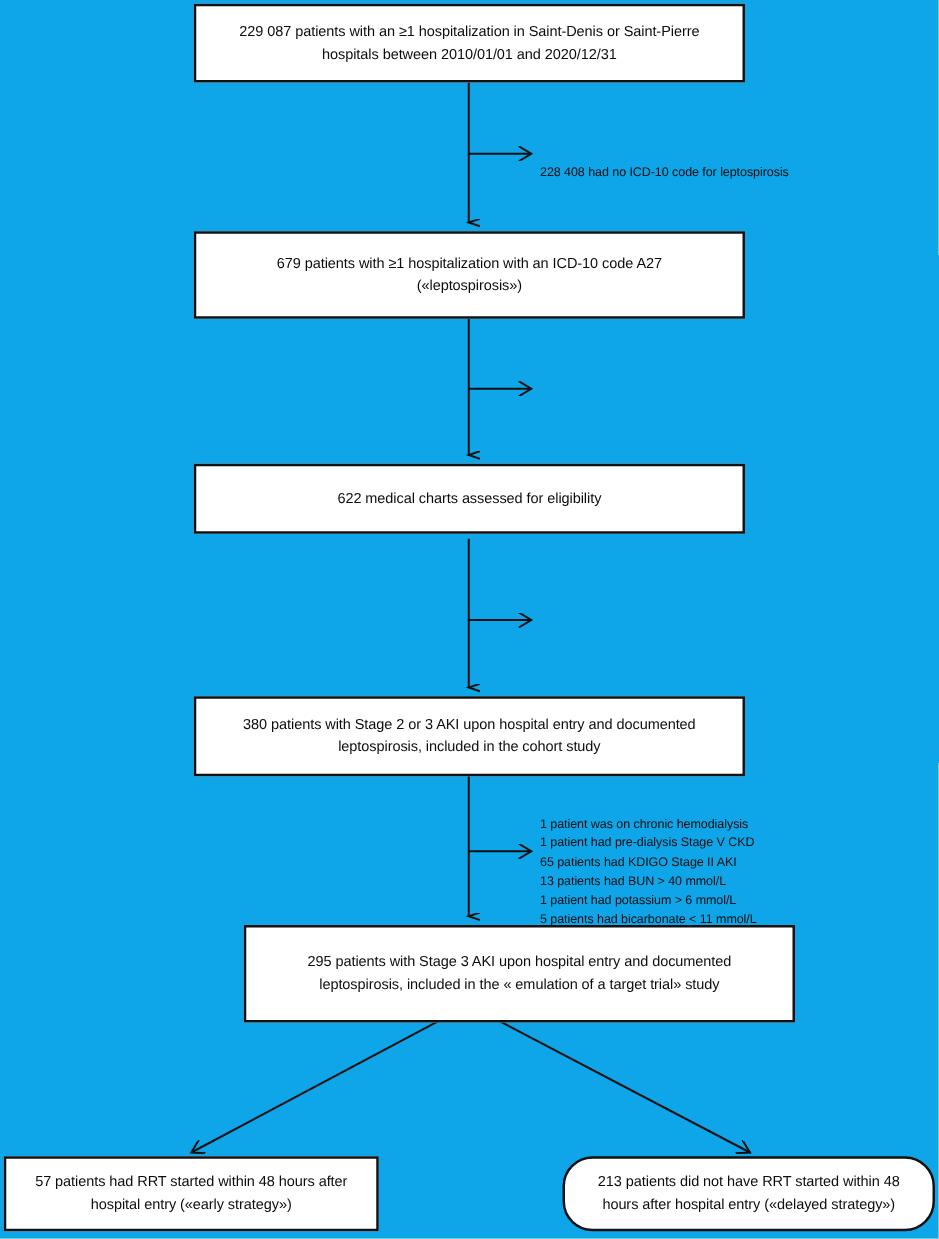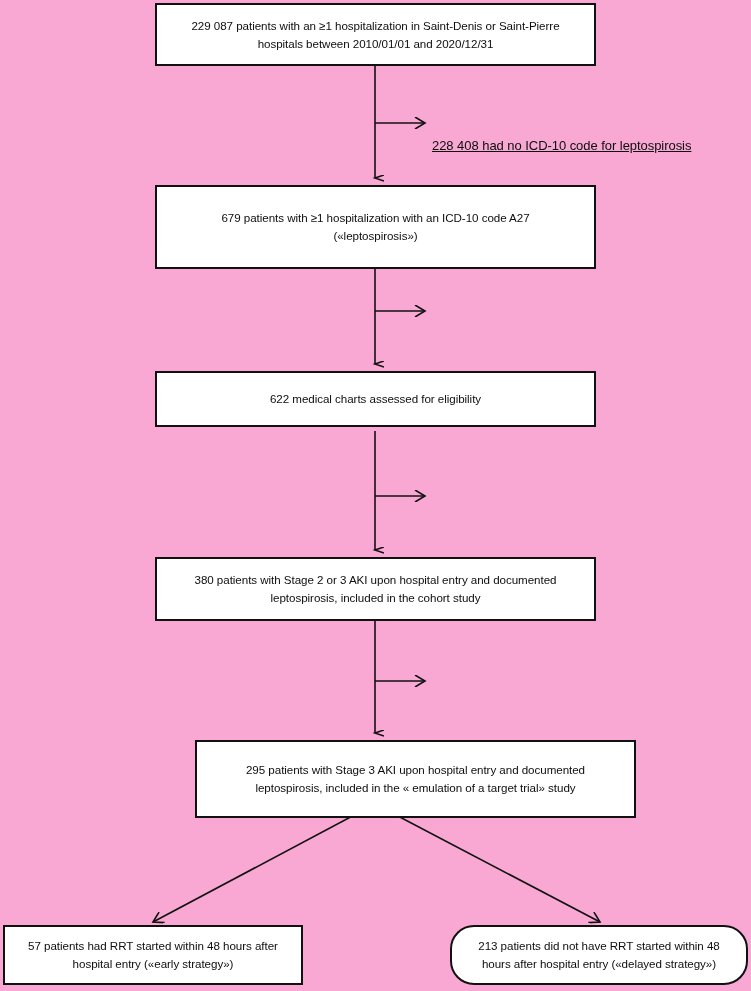--- a/index.html
+++ b/index.html
@@ -8,47 +8,46 @@
     background: #ffffff;
   }
   body {
     font-family: "Liberation Sans", sans-serif;
     color: #0d0d0d;
   }
   #flowchart {
     position: relative;
     width: 751px;
     height: 991px;
-    background: #f9a8d4;
+    background: #0ea5e9;
     overflow: hidden;
   }
   .node-box {
     position: absolute;
     border: 2px solid #111111;
     background: #ffffff;
     display: flex;
     align-items: center;
     justify-content: center;
     text-align: center;
     padding: 4px 10px;
   }
   .node-text {
     font-size: 11.6px;
     line-height: 1.55;
     letter-spacing: -0.05px;
     white-space: pre-line;
   }
   .exclusion {
     position: absolute;
-    font-size: 13px;
+    font-size: 10px;
     line-height: 1.52;
     white-space: pre-line;
     text-align: left;
     letter-spacing: -0.05px;
-    text-decoration: underline;
   }
   svg.connectors {
     position: absolute;
     left: 0; top: 0;
     width: 751px;
     height: 991px;
     pointer-events: none;
   }
   .thin { stroke: #111111; stroke-width: 1.6; fill: none; }
   .diag { stroke: #111111; stroke-width: 1.6; fill: none; }
@@ -103,21 +102,21 @@
     <g>
       <line class="diag" x1="375" y1="804" x2="600" y2="922" marker-end="url(#arrowdiag)"></line>
     </g>
   </svg>
 
   <div class="node-box" style="left:155px; top:3px; width:441px; height:63px;">
     <span class="node-text">229 087 patients with an ≥1 hospitalization in Saint-Denis or Saint-Pierre
 hospitals between 2010/01/01 and 2020/12/31</span>
   </div>
 
-  <div class="node-box" style="left:155px; top:185px; width:441px; height:84px;">
+  <div class="node-box" style="left:155px; top:185px; width:441px; height:70px;">
     <span class="node-text">679 patients with ≥1 hospitalization with an ICD-10 code A27
 («leptospirosis»)</span>
   </div>
 
   <div class="node-box" style="left:155px; top:371px; width:441px; height:56px;">
     <span class="node-text">622 medical charts assessed for eligibility</span>
   </div>
 
   <div class="node-box" style="left:155px; top:557px; width:441px; height:64px;">
     <span class="node-text">380 patients with Stage 2 or 3 AKI upon hospital entry and documented
@@ -138,14 +137,22 @@
     <span class="node-text">213 patients did not have RRT started within 48
 hours after hospital entry («delayed strategy»)</span>
   </div>
 
   <div class="exclusion" style="left:432px; top:116px;">
     <span>228 408 had no ICD-10 code for leptospirosis</span>
   </div>
 
 
 
+  <div class="exclusion" style="left:432px; top:637px;">
+    <span>1 patient was on chronic hemodialysis
+1 patient had pre-dialysis Stage V CKD
+65 patients had KDIGO Stage II AKI
+13 patients had BUN &gt; 40 mmol/L
+1 patient had potassium &gt; 6 mmol/L
+5 patients had bicarbonate &lt; 11 mmol/L</span>
+  </div>
 
 </div>
 
 </body></html>

